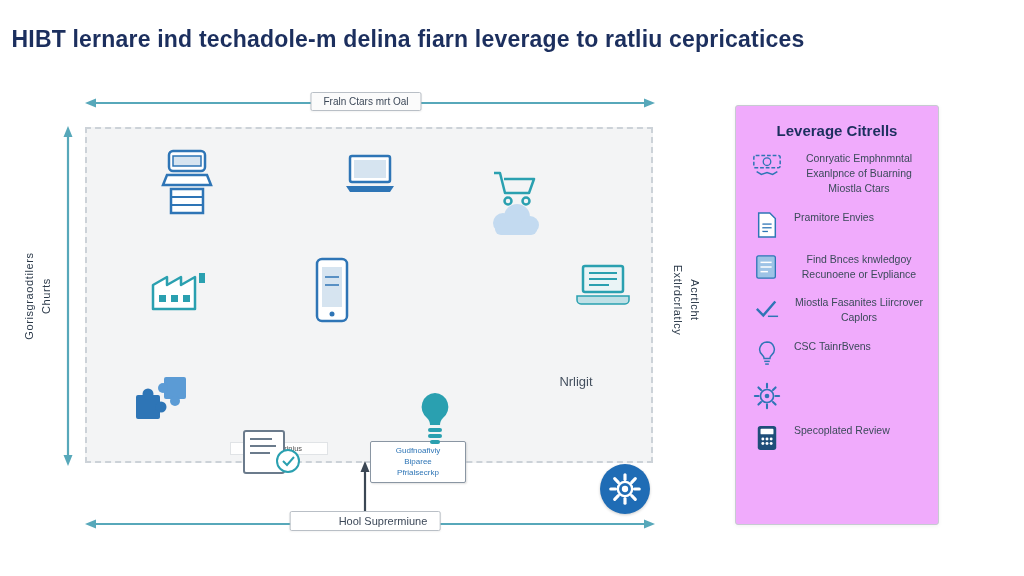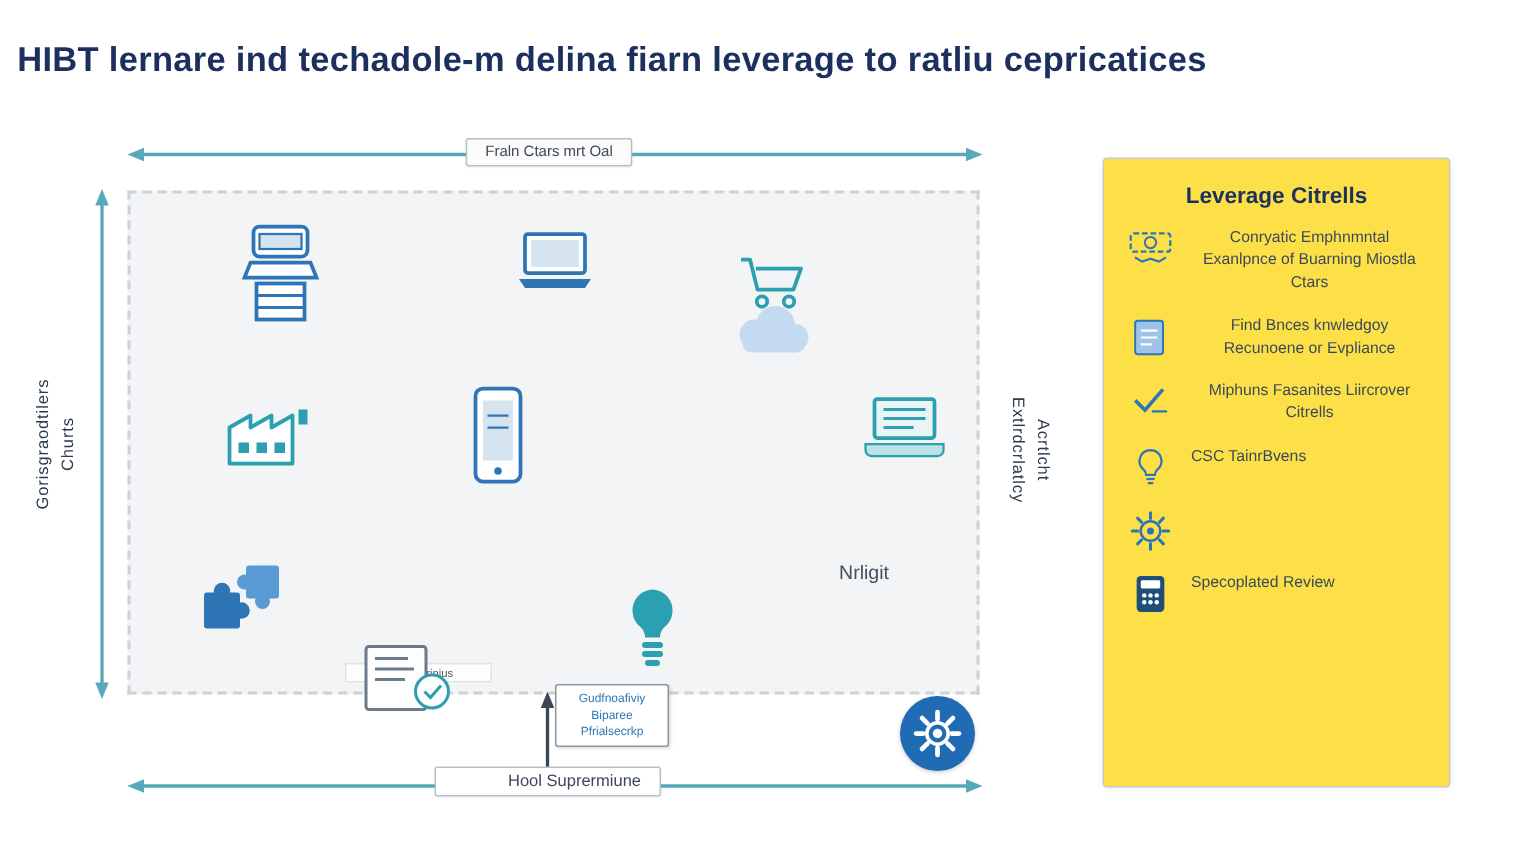--- a/index.html
+++ b/index.html
@@ -24,31 +24,31 @@
   .rot-label{position:absolute;width:260px;text-align:center;font-size:11px;line-height:1.55;
              color:#2c3a4a;letter-spacing:.6px;white-space:pre-line;}
   .rot-label.left{left:-92px;top:279px;transform:rotate(-90deg);}
   .rot-label.right{left:556px;top:283px;transform:rotate(90deg);}
 
   .node-label{position:absolute;text-align:center;color:#44505f;}
   .nrligit{left:444px;top:245px;width:90px;font-size:13px;}
   .factory-label{left:143px;top:313px;width:92px;font-size:7.5px;background:rgba(255,255,255,.85);
                  border:1px solid #e0e3e6;padding:1px 2px;color:#555;}
 
-  .center-box{position:absolute;left:283px;top:327px;width:76px;box-sizing:border-box;
+  .center-box{position:absolute;left:283px;top:312px;width:96px;box-sizing:border-box;
               background:#fff;border:1.5px solid #8a96a3;border-radius:2px;padding:4px 2px;
               font-size:8px;line-height:1.35;color:#2e75b6;text-align:center;white-space:pre-line;
               box-shadow:1px 1px 2px rgba(0,0,0,.12);}
 
   .gear-circle{position:absolute;left:513px;top:335px;width:50px;height:50px;border-radius:50%;
                background:#1f6cb5;display:flex;align-items:center;justify-content:center;
                box-shadow:0 1px 3px rgba(0,0,0,.2);}
 
-  .panel{position:absolute;left:735px;top:105px;width:232px;height:420px;box-sizing:border-box;
-         background:#fde047;border:1px solid #c6cbd1;border-radius:3px;
+  .panel{position:absolute;left:735px;top:105px;width:204px;height:420px;box-sizing:border-box;
+         background:#f0abfc;border:1px solid #c6cbd1;border-radius:3px;
          box-shadow:0 1px 4px rgba(0,0,0,.06);}
   .panel h2{margin:16px 0 12px;text-align:center;font-size:15px;color:#1c2f5e;}
   .panel .items{padding:0 14px;}
   .item{display:flex;align-items:flex-start;gap:10px;margin-bottom:13px;text-align:center;}
   .item .ic{flex:0 0 34px;display:flex;justify-content:center;padding-top:1px;}
   .item .txt{font-size:10.5px;color:#3b4a5a;line-height:1.45;}
 </style>
 </head>
 <body>
 
@@ -206,41 +206,52 @@
         <span class="ic">
           <svg width="32" height="26" viewBox="0 0 34 26">
             <rect x="3" y="3" width="28" height="13" rx="2" fill="none" stroke="#2e75b6" stroke-width="1.6" stroke-dasharray="4 2"></rect>
             <circle cx="17" cy="9.5" r="4" fill="none" stroke="#2e75b6" stroke-width="1.4"></circle>
             <path d="M6 20 l5 3 6 -2 6 2 5 -3" fill="none" stroke="#2e75b6" stroke-width="1.6"></path>
           </svg>
         </span>
         <span class="txt">Conryatic Emphnmntal Exanlpnce of Buarning Miostla Ctars</span>
       </div>
 
+      <div class="item">
+        <span class="ic">
+          <svg width="24" height="28" viewBox="0 0 26 30">
+            <path d="M4 2 h12 l6 6 v20 h-18 z" fill="#fff" stroke="#2e75b6" stroke-width="1.6"></path>
+            <line x1="8" y1="14" x2="18" y2="14" stroke="#2e75b6" stroke-width="1.4"></line>
+            <line x1="8" y1="18" x2="18" y2="18" stroke="#2e75b6" stroke-width="1.4"></line>
+            <line x1="8" y1="22" x2="14" y2="22" stroke="#2e75b6" stroke-width="1.4"></line>
+          </svg>
+        </span>
+        <span class="txt">Pramitore Envies</span>
+      </div>
 
       <div class="item">
         <span class="ic">
           <svg width="26" height="28" viewBox="0 0 28 30">
             <rect x="3" y="3" width="20" height="24" rx="2" fill="#9dc3e6" stroke="#2e75b6" stroke-width="1.4"></rect>
             <line x1="7" y1="10" x2="19" y2="10" stroke="#fff" stroke-width="1.6"></line>
             <line x1="7" y1="15" x2="19" y2="15" stroke="#fff" stroke-width="1.6"></line>
             <line x1="7" y1="20" x2="15" y2="20" stroke="#fff" stroke-width="1.6"></line>
           </svg>
         </span>
         <span class="txt">Find Bnces knwledgoy Recunoene or Evpliance</span>
       </div>
 
       <div class="item">
         <span class="ic">
           <svg width="28" height="24" viewBox="0 0 30 26">
             <path d="M4 14 l7 7 L24 6" fill="none" stroke="#2e75b6" stroke-width="2.6"></path>
             <line x1="16" y1="22" x2="27" y2="22" stroke="#2e75b6" stroke-width="1.6"></line>
           </svg>
         </span>
-        <span class="txt">Miphuns Fasanites Liircrover Citrells</span>
+        <span class="txt">Miostla Fasanites Liircrover Caplors</span>
       </div>
 
       <div class="item">
         <span class="ic">
           <svg width="22" height="28" viewBox="0 0 24 30">
             <path d="M12 2 a8 8 0 0 1 5 14.2 c-1.2 1 -1.8 2.3 -1.8 3.8 h-6.4 c0 -1.5 -0.6 -2.8 -1.8 -3.8 A8 8 0 0 1 12 2 z" fill="none" stroke="#2e75b6" stroke-width="1.6"></path>
             <line x1="9" y1="23" x2="15" y2="23" stroke="#2e75b6" stroke-width="1.6"></line>
             <line x1="10" y1="26" x2="14" y2="26" stroke="#2e75b6" stroke-width="1.6"></line>
           </svg>
         </span>

